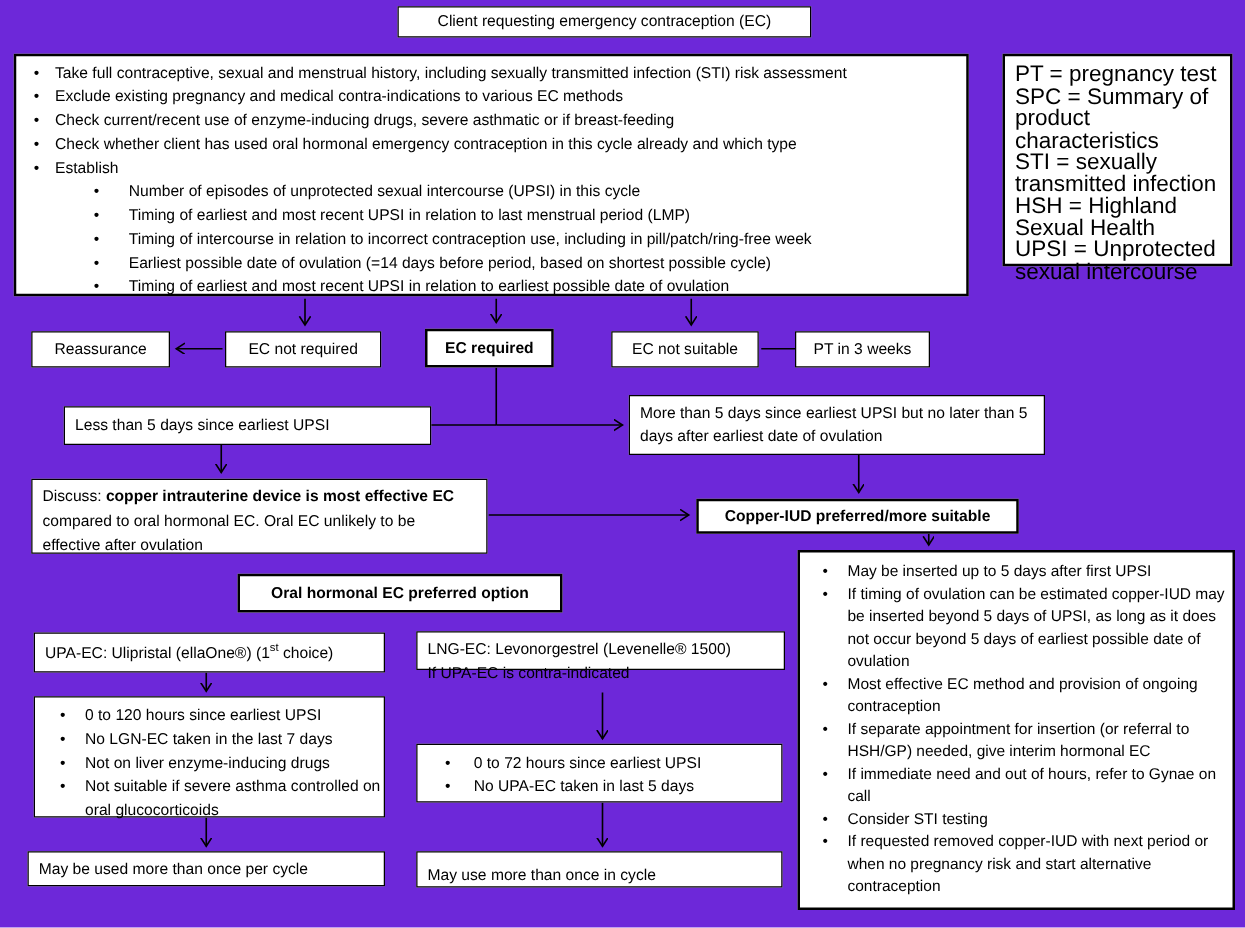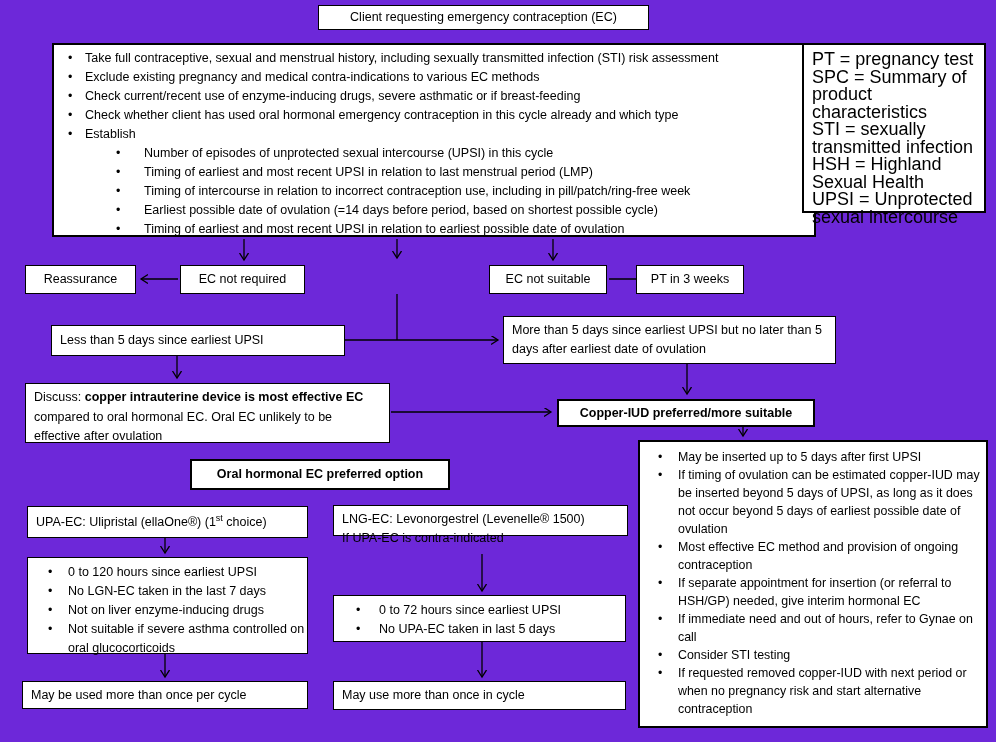--- a/index.html
+++ b/index.html
@@ -7,21 +7,21 @@
   .canvas { position:relative; width:996px; height:742px; background:#6d28d9; overflow:hidden; }
   .arrows { position:absolute; left:0; top:0; width:996px; height:742px; pointer-events:none; }
   .box { position:absolute; box-sizing:border-box; background:#fff; border:1px solid #000; font-size:12.5px; line-height:1.45; }
   .b2 { border-width:2px; }
   .bold { font-weight:bold; }
   .vcenter { display:flex; align-items:center; }
   .hcenter { justify-content:center; text-align:center; }
   .padlr { padding-left:8px; padding-right:8px; }
 
   
-  .assessment { padding:4px 4px 0 0; line-height:19px;margin-left:41px; }
+  .assessment { padding:4px 4px 0 0; line-height:19px; }
   .assessment ul { list-style:none; margin:0; padding:0; }
   .assessment li { position:relative; padding-left:31px; }
   .assessment li::before { content:"•"; position:absolute; left:14px; }
   .assessment ul.sub li { padding-left:90px; }
   .assessment ul.sub li::before { left:62px; }
 
   
   .legend { padding:6px 8px; }
   .legend ul { list-style:none; margin:0; padding:0; }
   .legend li { line-height:17.5px; font-size:18px; }
@@ -108,20 +108,23 @@
         <li>UPSI = Unprotected sexual intercourse</li>
       </ul>
   </div>
 
   <div class="box vcenter hcenter" style="left:25px;top:265px;width:111px;height:29px;">
     <span>Reassurance</span>
   </div>
   <div class="box vcenter hcenter" style="left:180px;top:265px;width:125px;height:29px;">
     <span>EC not required</span>
   </div>
+  <div class="box b2 bold vcenter hcenter" style="left:340px;top:263px;width:103px;height:31px;">
+    <span>EC required</span>
+  </div>
   <div class="box vcenter hcenter" style="left:489px;top:265px;width:118px;height:29px;">
     <span>EC not suitable</span>
   </div>
   <div class="box vcenter hcenter" style="left:636px;top:265px;width:108px;height:29px;">
     <span>PT in 3 weeks</span>
   </div>
 
   <div class="box vcenter padlr" style="left:51px;top:325px;width:294px;height:31px;">
     <span>Less than 5 days since earliest UPSI</span>
   </div>
@@ -171,17 +174,17 @@
   <div class="box twoLine" style="left:333px;top:505px;width:295px;height:31px;">
     <div>LNG-EC: Levonorgestrel (Levenelle® 1500)</div>
     <div>If UPA-EC is contra-indicated</div>
   </div>
   <div class="box crit lng" style="left:333px;top:595px;width:293px;height:47px;">
     <ul>
         <li>0 to 72 hours since earliest UPSI</li>
         <li>No UPA-EC taken in last 5 days</li>
       </ul>
   </div>
-  <div class="box vcenter padlr" style="left:333px;top:681px;width:293px;height:29px;">
+  <div class="box vcenter padlr" style="left:333px;top:681px;width:293px;height:29px;align-items:flex-end;">
     <span>May use more than once in cycle</span>
   </div>
 
 </div>
 
 </body></html>

